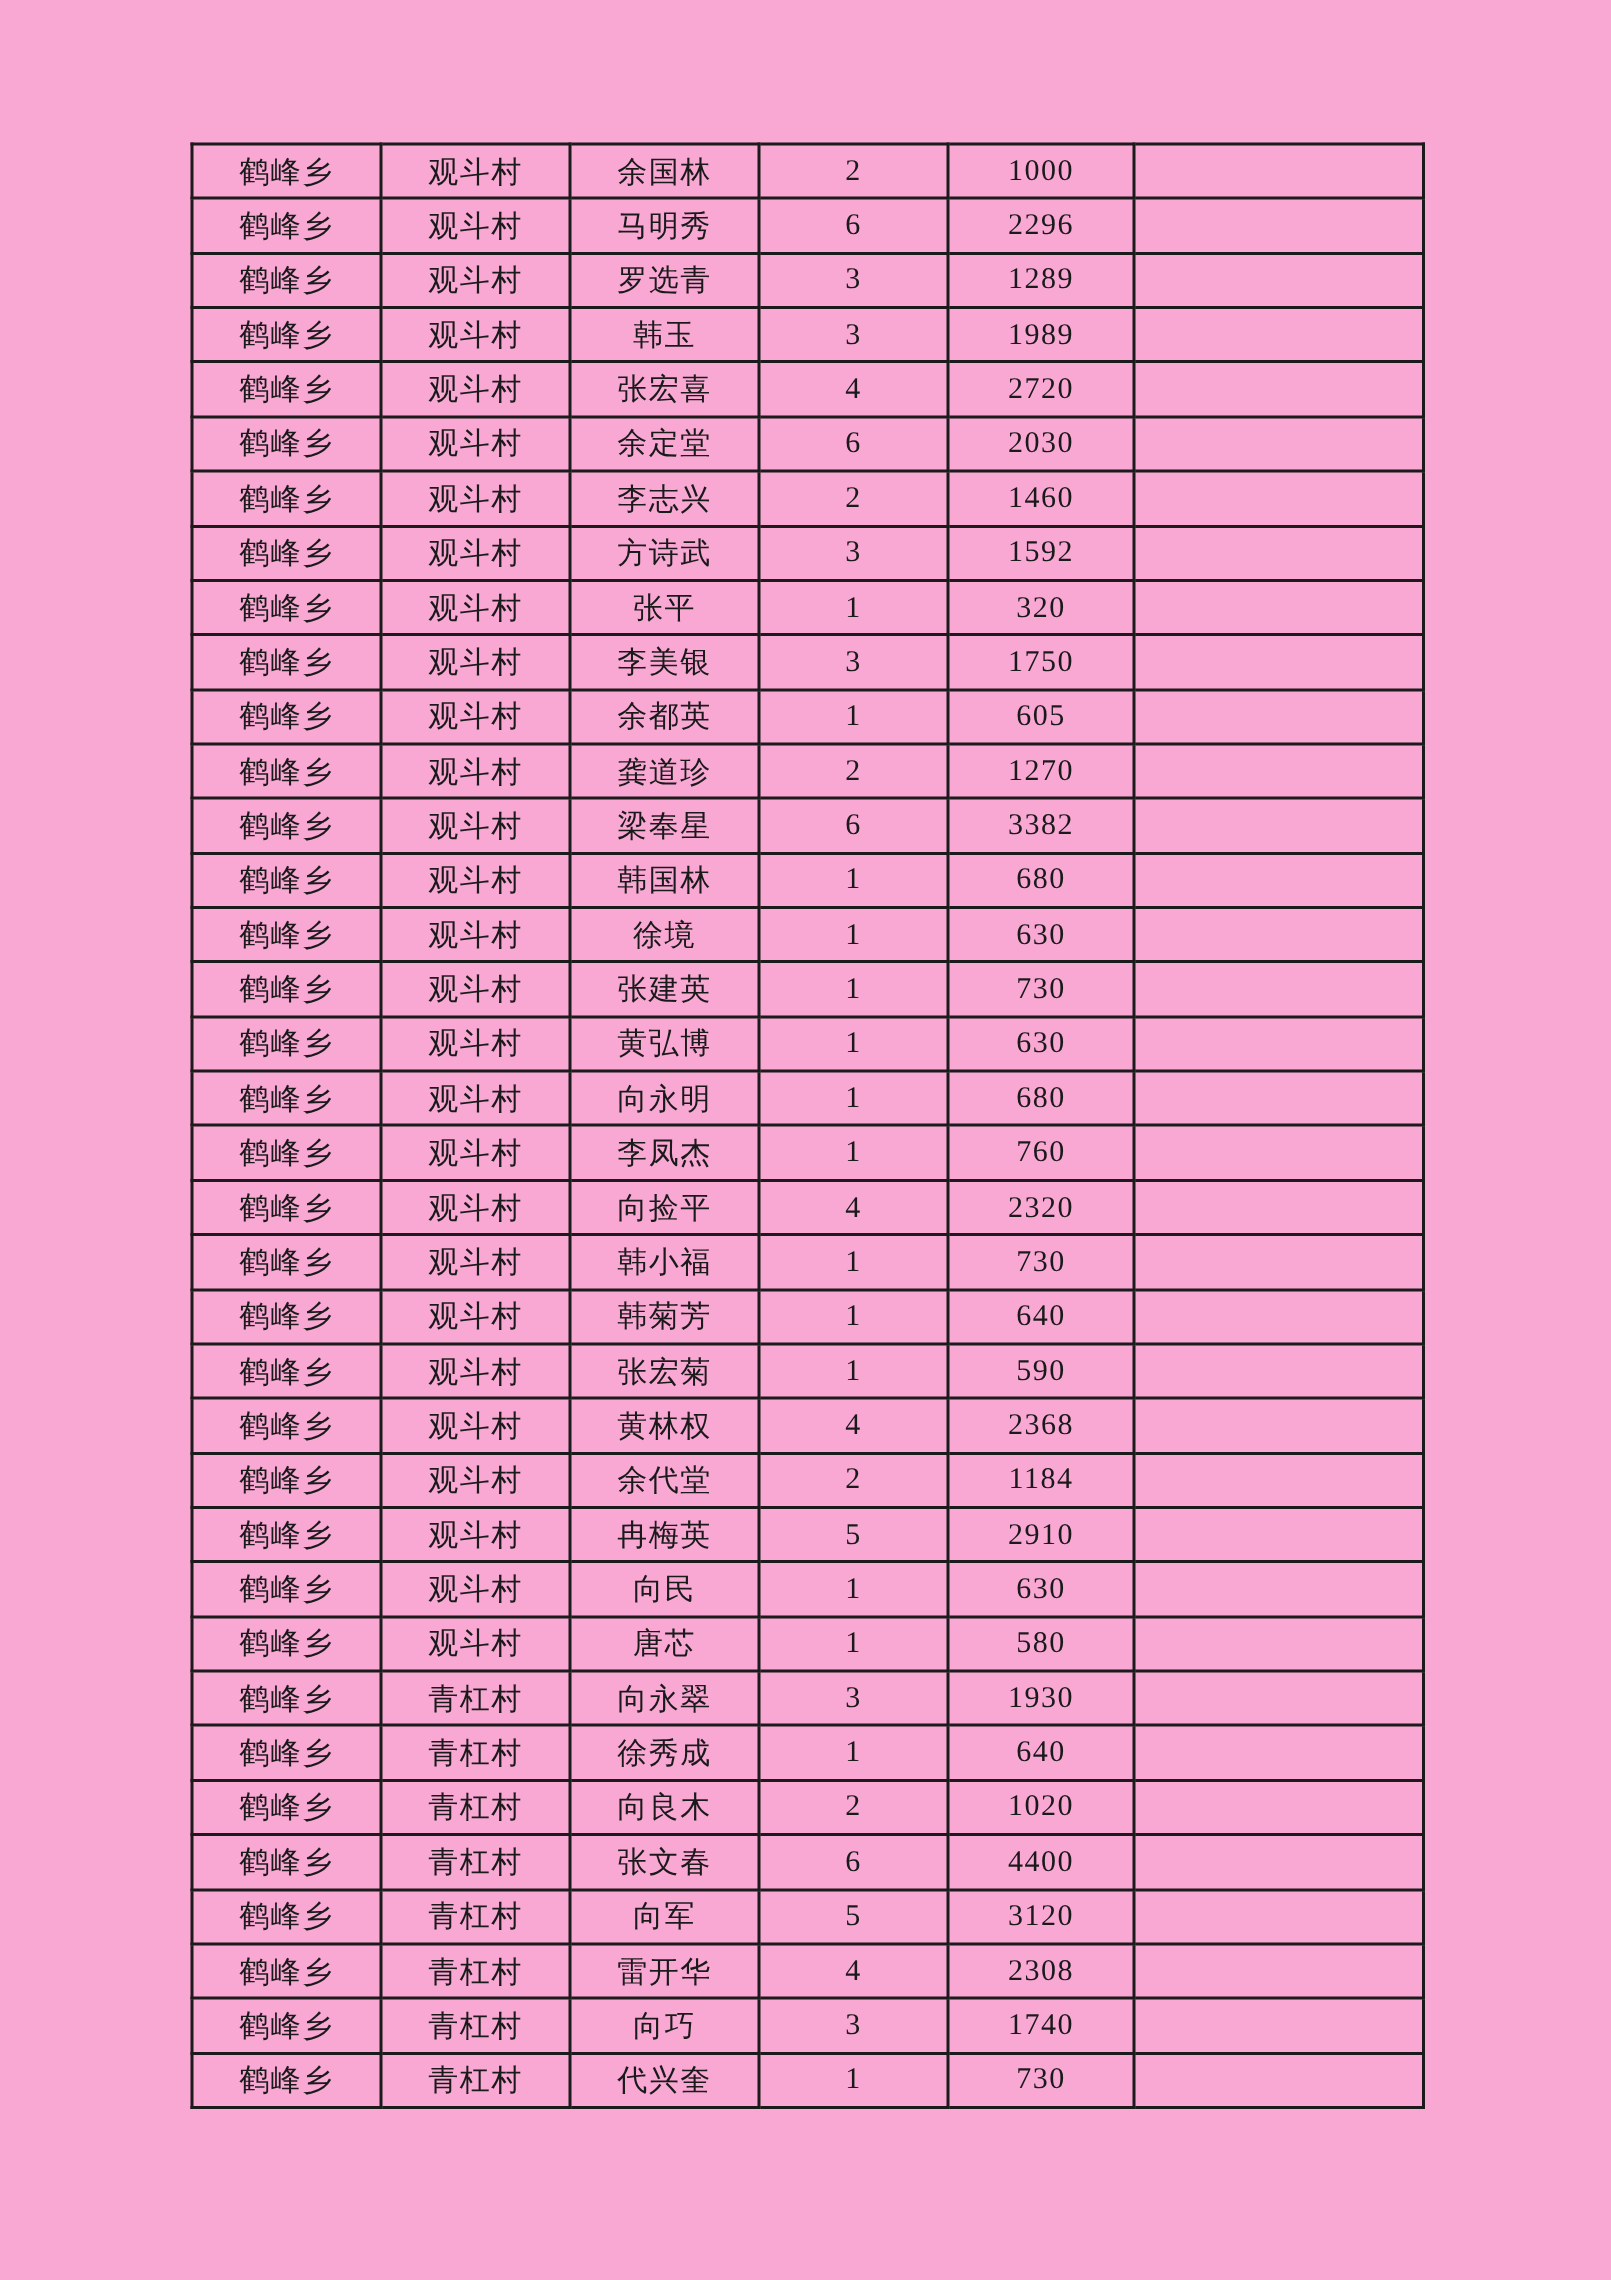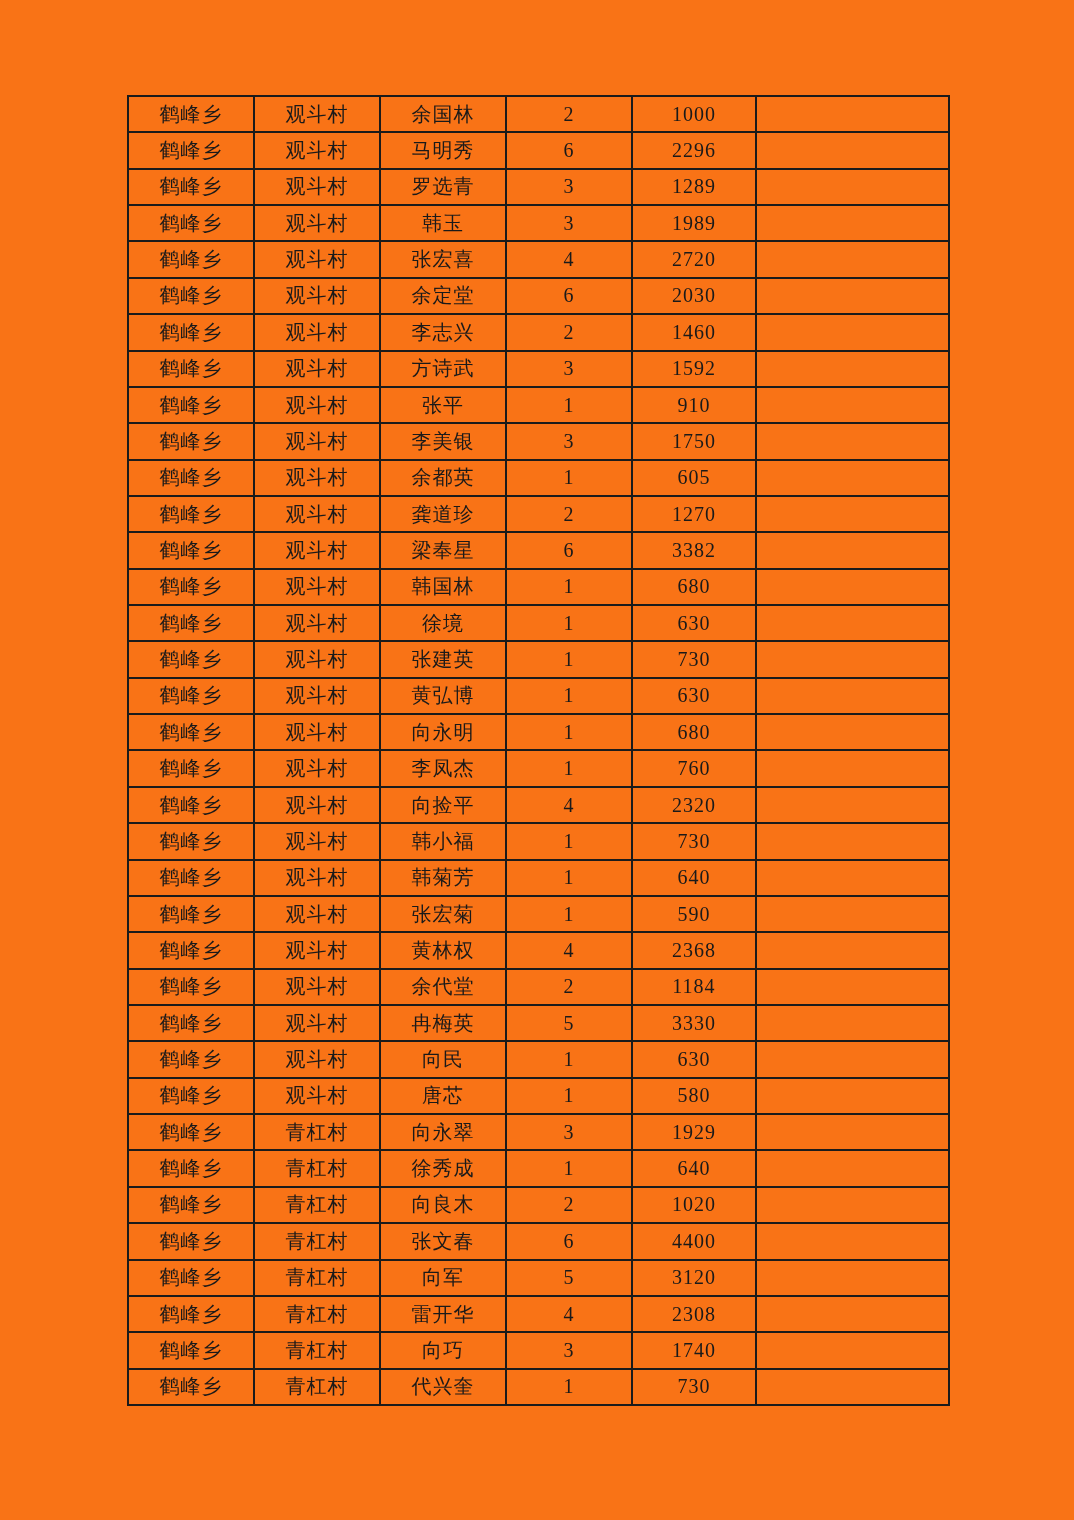--- a/index.html
+++ b/index.html
@@ -12,21 +12,21 @@
     background: #ffffff;
     font-family: "Liberation Serif", "DejaVu Serif", serif;
     position: relative;
     overflow: hidden;
   }
   .page {
     position: absolute;
     left: 0; top: 0;
     width: 1074px;
     height: 1520px;
-    background: #f97316;
+    background: #f9a8d4;
   }
   table.data-table {
     position: absolute;
     left: 127px;
     top: 95px;
     width: 821px;
     height: 1311px;
     border-collapse: collapse;
     table-layout: fixed;
   }
@@ -124,21 +124,21 @@
           <td>方诗武</td>
           <td>3</td>
           <td>1592</td>
           <td></td>
         </tr>
         <tr>
           <td>鹤峰乡</td>
           <td>观斗村</td>
           <td>张平</td>
           <td>1</td>
-          <td>910</td>
+          <td>320</td>
           <td></td>
         </tr>
         <tr>
           <td>鹤峰乡</td>
           <td>观斗村</td>
           <td>李美银</td>
           <td>3</td>
           <td>1750</td>
           <td></td>
         </tr>
@@ -260,21 +260,21 @@
           <td>余代堂</td>
           <td>2</td>
           <td>1184</td>
           <td></td>
         </tr>
         <tr>
           <td>鹤峰乡</td>
           <td>观斗村</td>
           <td>冉梅英</td>
           <td>5</td>
-          <td>3330</td>
+          <td>2910</td>
           <td></td>
         </tr>
         <tr>
           <td>鹤峰乡</td>
           <td>观斗村</td>
           <td>向民</td>
           <td>1</td>
           <td>630</td>
           <td></td>
         </tr>
@@ -284,21 +284,21 @@
           <td>唐芯</td>
           <td>1</td>
           <td>580</td>
           <td></td>
         </tr>
         <tr>
           <td>鹤峰乡</td>
           <td>青杠村</td>
           <td>向永翠</td>
           <td>3</td>
-          <td>1929</td>
+          <td>1930</td>
           <td></td>
         </tr>
         <tr>
           <td>鹤峰乡</td>
           <td>青杠村</td>
           <td>徐秀成</td>
           <td>1</td>
           <td>640</td>
           <td></td>
         </tr>

